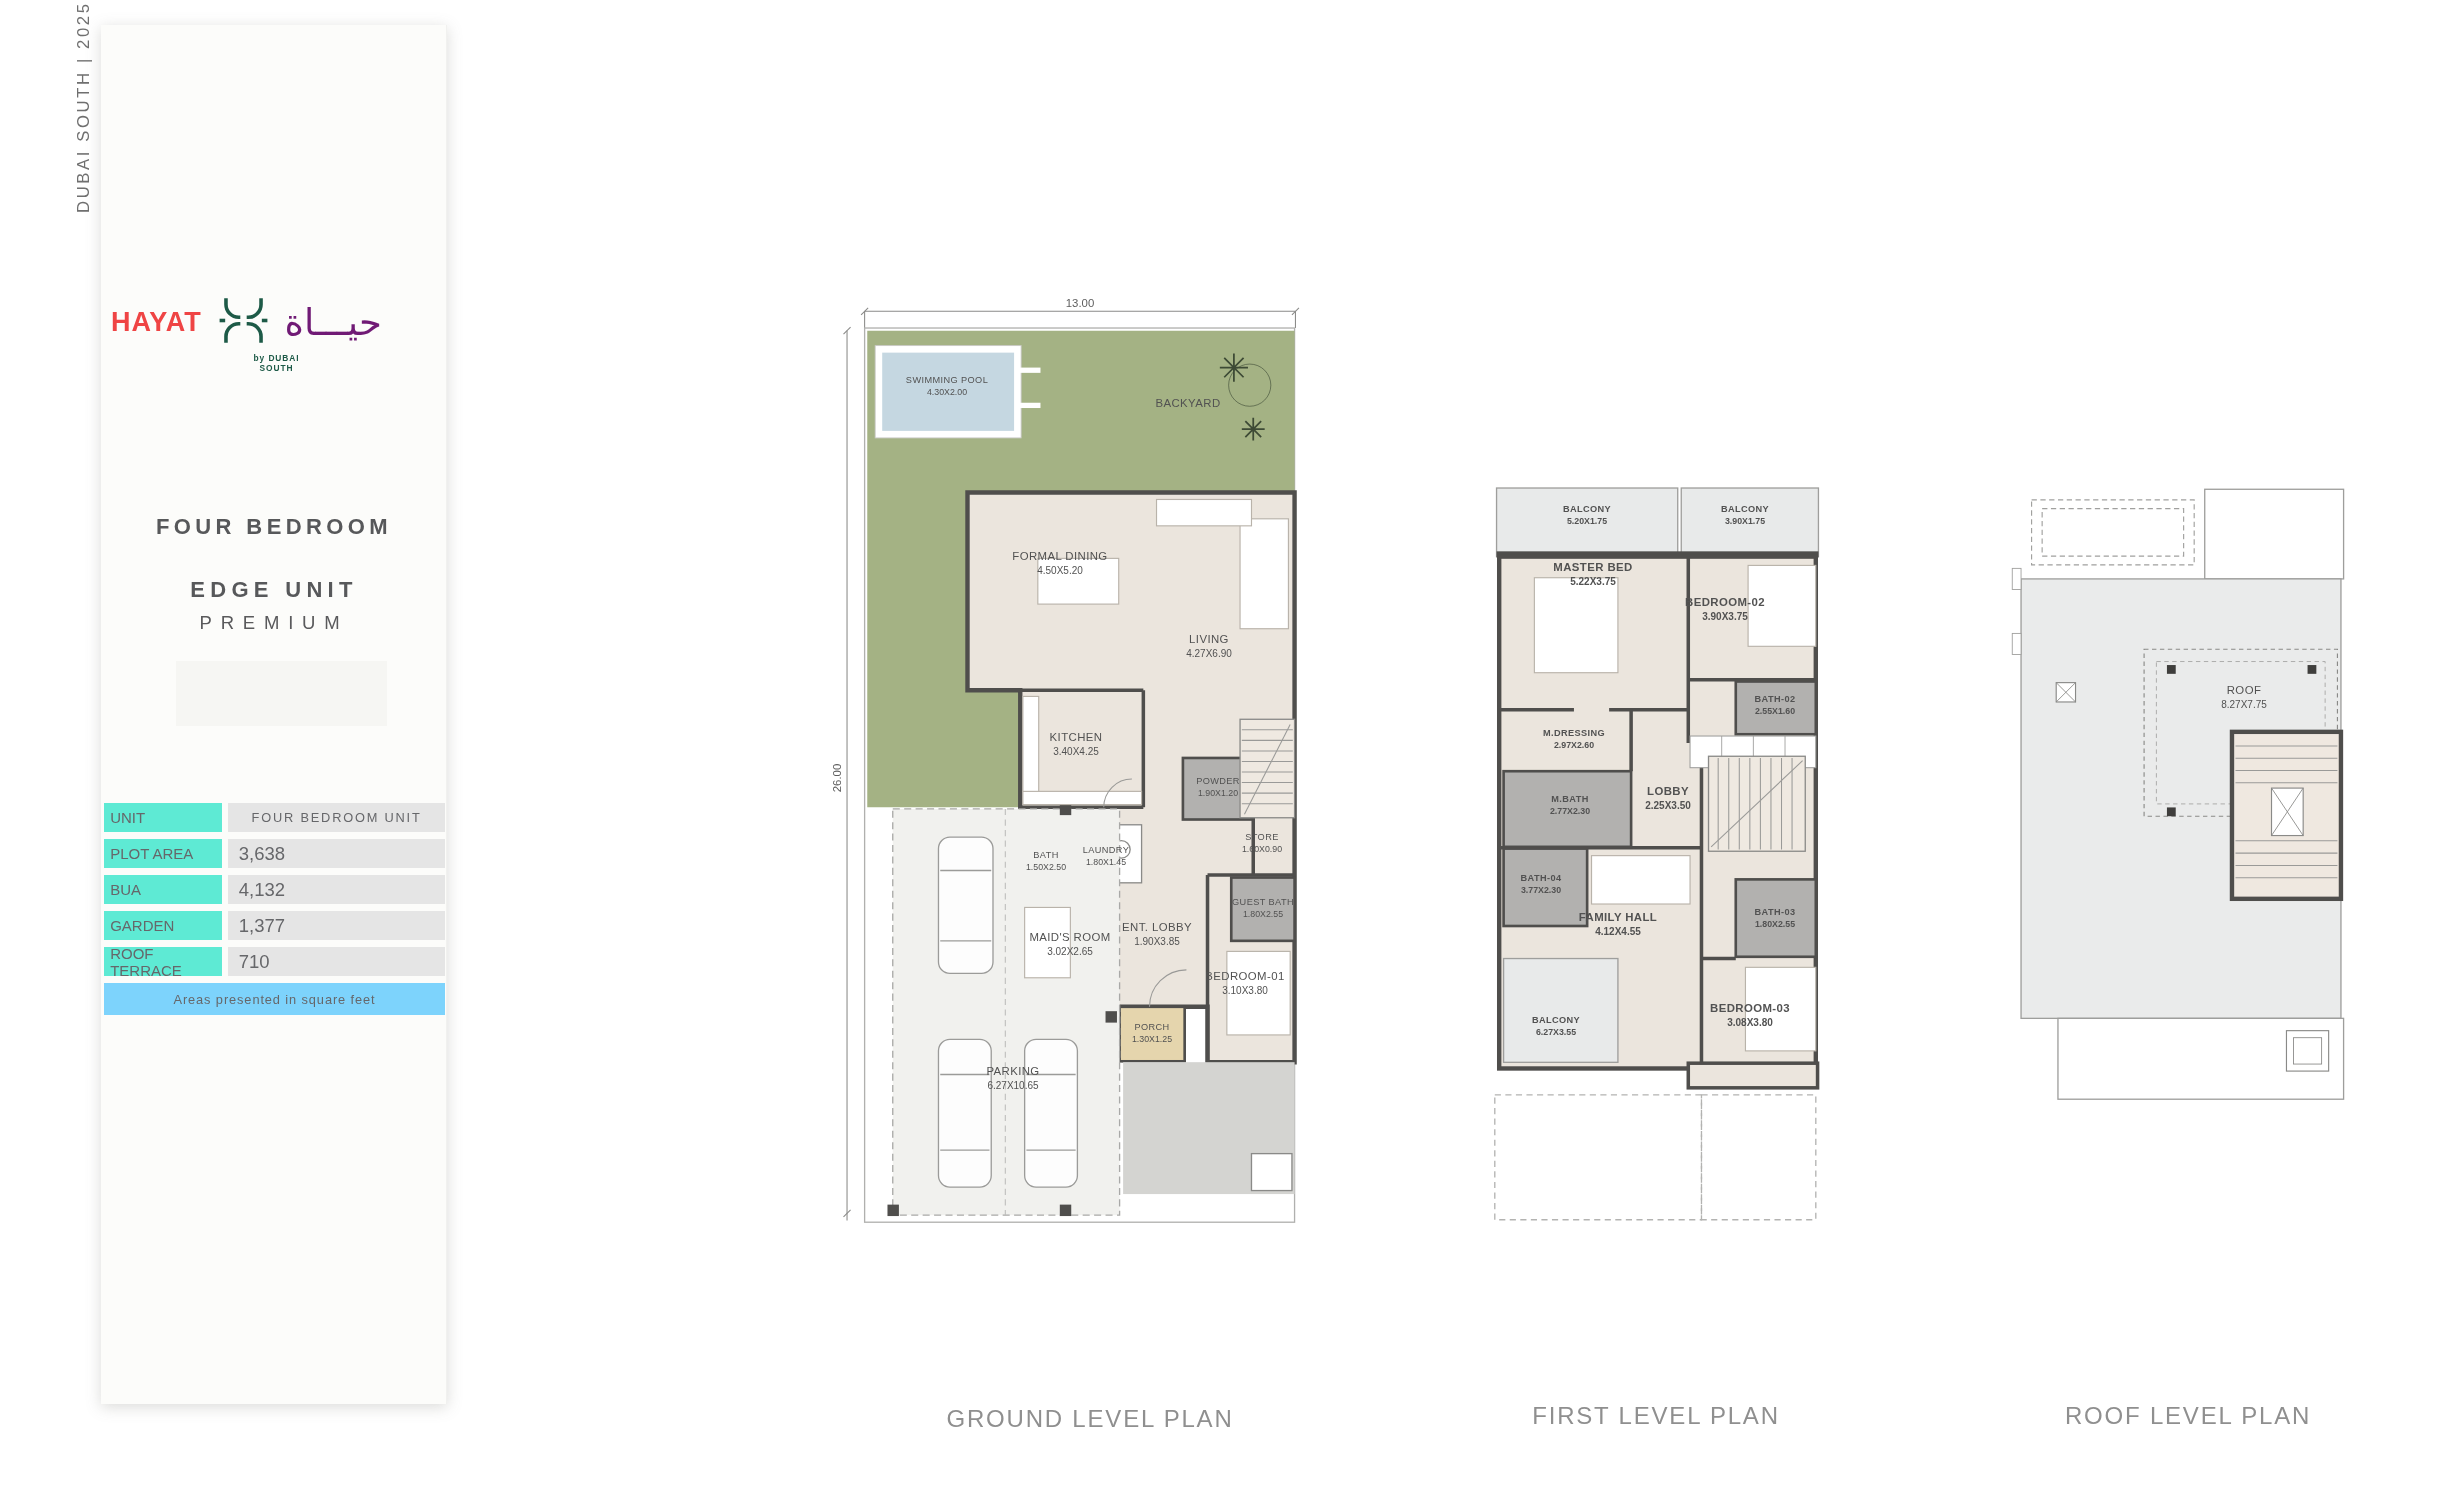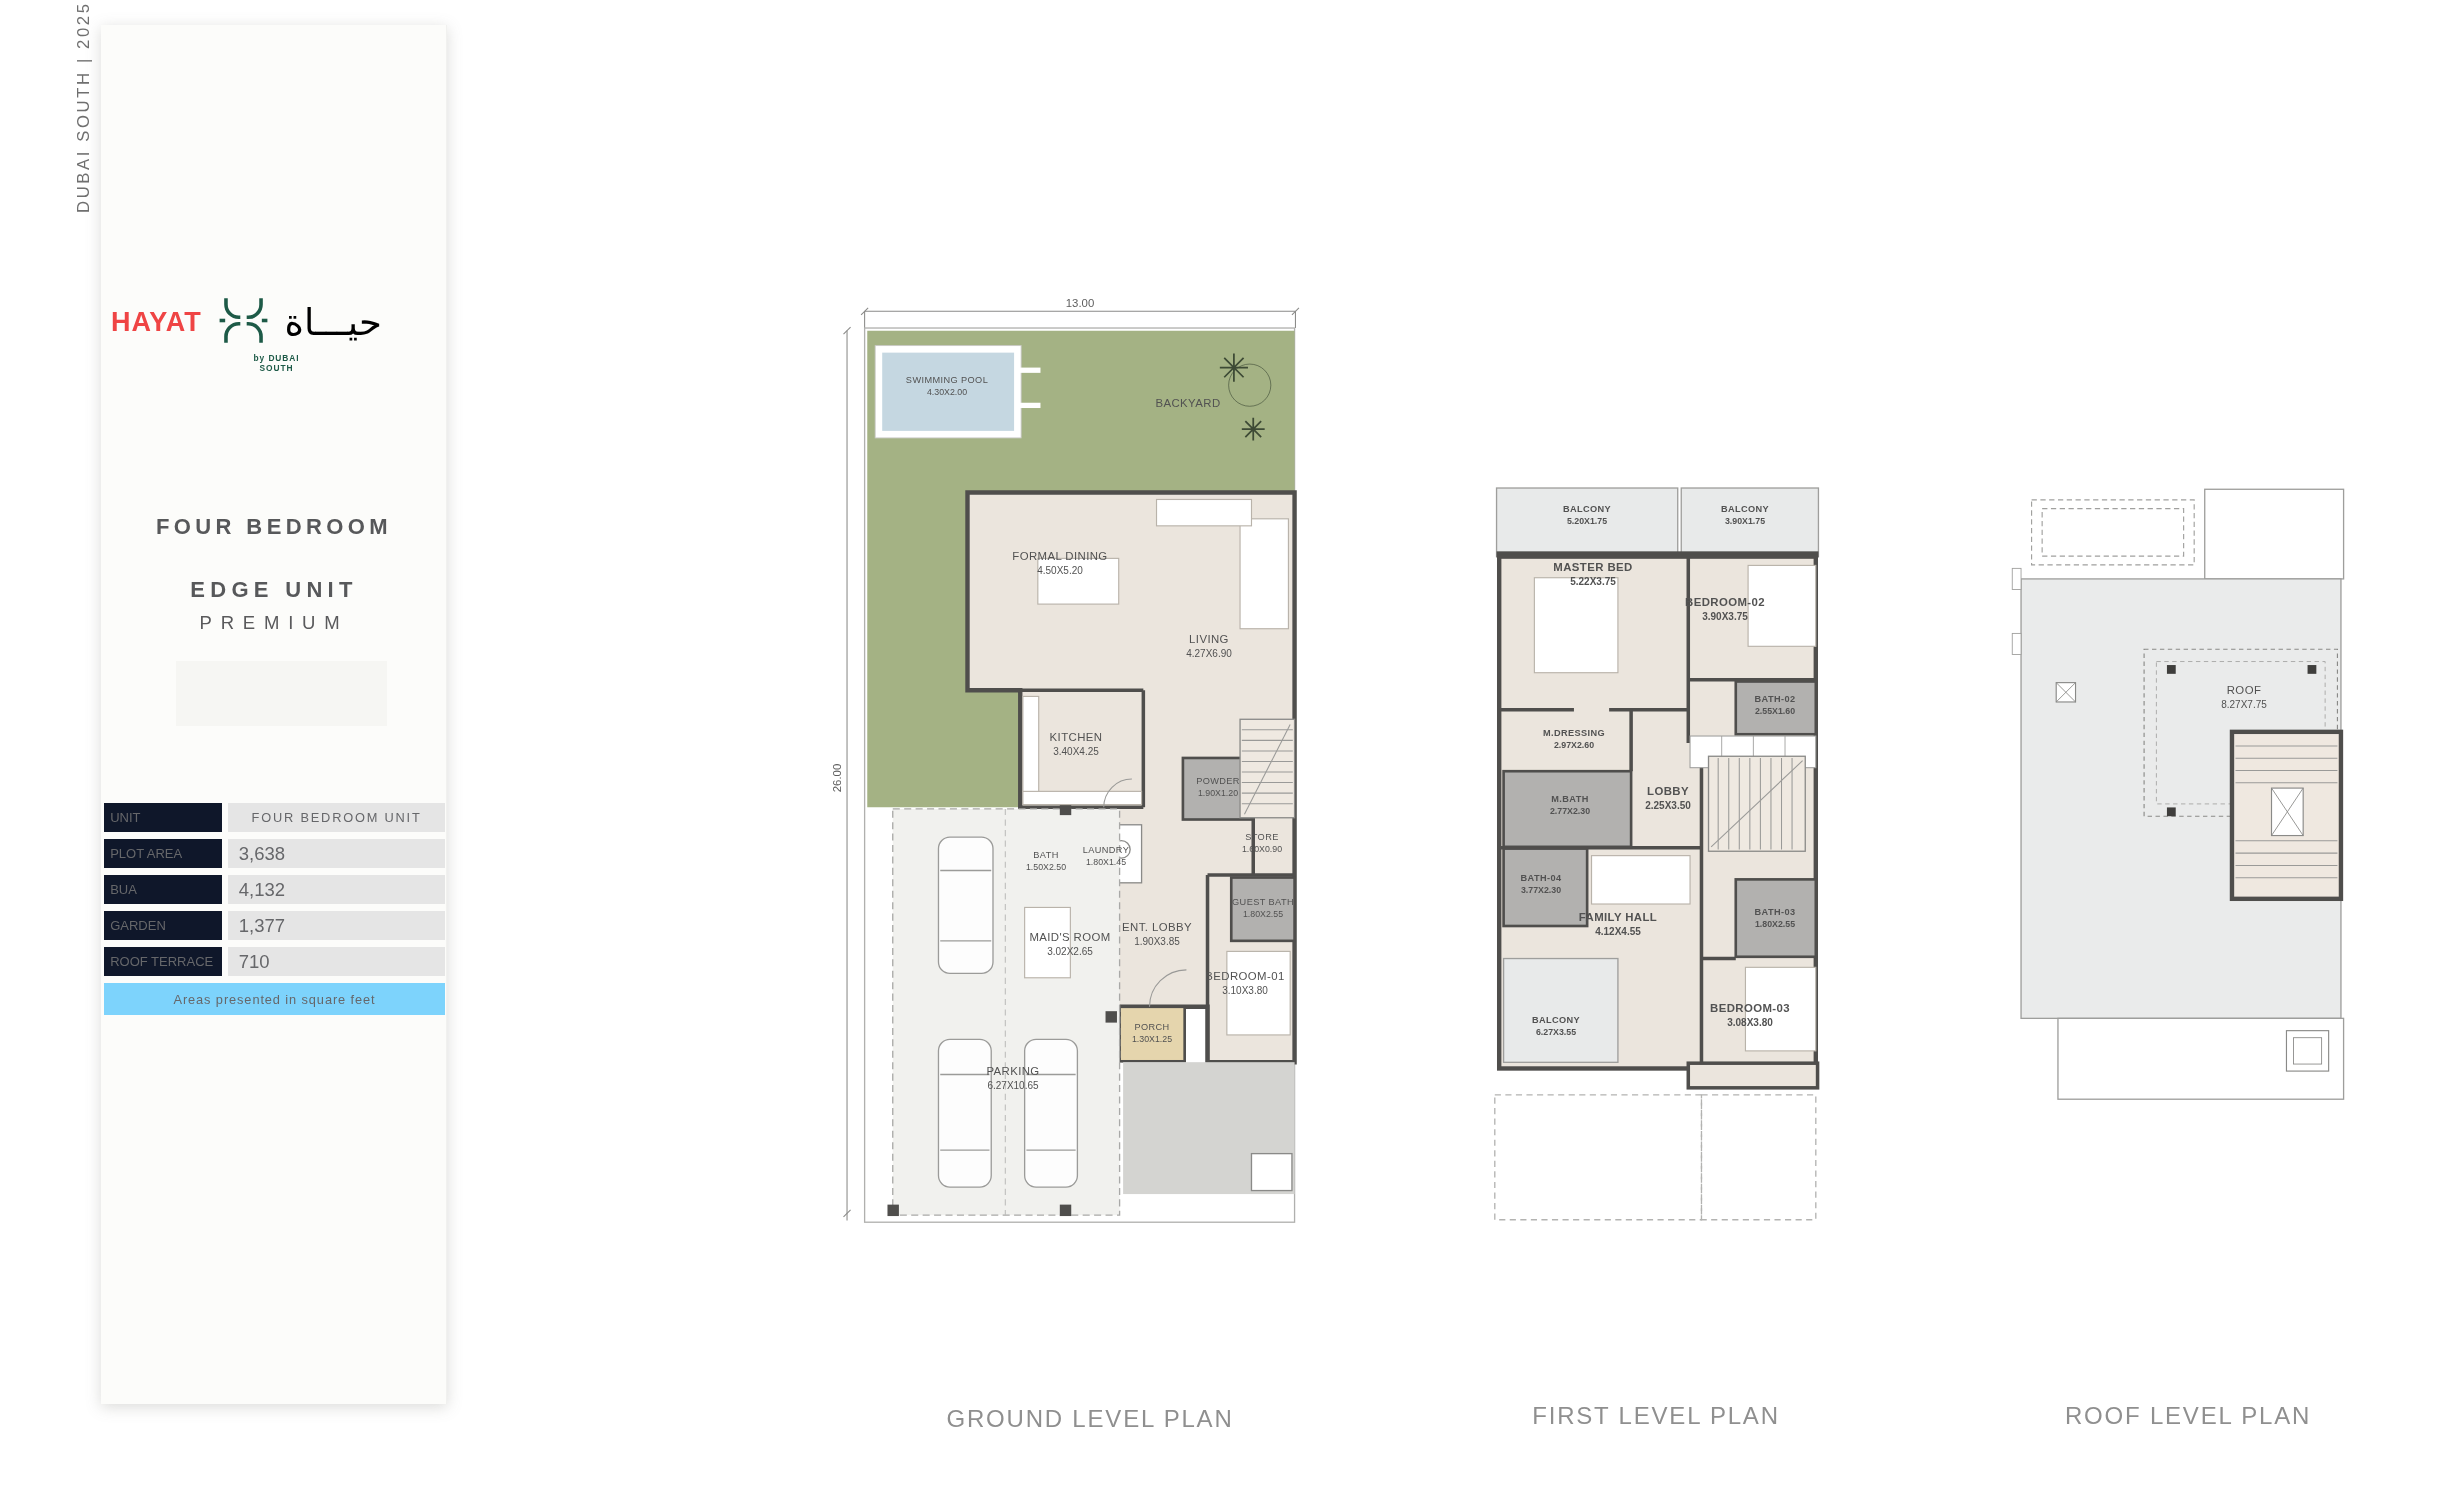--- a/index.html
+++ b/index.html
@@ -16,34 +16,34 @@
     background:#fcfcfa;
     box-shadow:0 2.6px 14px rgba(110,110,105,.25), inset -0.9px 0 0 #f0f0ee;
   }
   .edition{
     left:74px;top:37px;height:176px;
     writing-mode:vertical-rl;transform:rotate(180deg);
     font-size:16.7px;letter-spacing:2.6px;color:#6f6f6f;white-space:nowrap;
   }
   .logo-row{left:111px;top:287px;width:334px;height:70px;display:flex;align-items:center;gap:16px;}
   .logo-word{font-size:27px;font-weight:700;color:#ef4444;letter-spacing:0.9px;}
-  .logo-arabic{font-size:37px;color:#000000;line-height:1;}
+  .logo-arabic{font-size:37px;color:#701a75;line-height:1;}
   .byline{left:236px;top:353px;width:81px;text-align:center;font-size:8.4px;font-weight:700;
     color:#1d5a47;letter-spacing:0.9px;}
   .ttl1{left:101px;top:514px;width:346px;text-align:center;font-size:22px;font-weight:700;
     letter-spacing:4.4px;color:#57585a;}
   .ttl2{left:101px;top:577px;width:346px;text-align:center;font-size:22px;font-weight:700;
     letter-spacing:5.3px;color:#57585a;}
   .ttl3{left:101px;top:612px;width:346px;text-align:center;font-size:18.5px;font-weight:400;
     letter-spacing:8.8px;color:#5a5a5c;}
   .faintbox{left:176px;top:661px;width:211px;height:65px;background:#f6f6f3;}
   
   .spec{left:104px;top:803px;width:341px;}
   .spec .row{display:flex;margin-bottom:7px;}
-  .spec .lab{width:118px;height:29px;background:#0f172a;color:#66676a;font-size:13px;
+  .spec .lab{width:118px;height:29px;background:#5eead4;color:#66676a;font-size:15px;
     display:flex;align-items:center;padding-left:6.2px;box-sizing:border-box;}
   .spec .val{flex:1;height:29px;background:#e5e5e5;color:#66676a;font-size:18.5px;
     display:flex;align-items:center;padding-left:10.6px;margin-left:6.2px;box-sizing:border-box;}
   .spec .row.first .val{font-size:12.8px;letter-spacing:1.8px;justify-content:center;padding-left:0;}
   .spec .foot{height:32px;background:#7dd3fc;color:#66676a;font-size:12.8px;
     display:flex;align-items:center;justify-content:center;letter-spacing:0.9px;}
   
   .plan{position:absolute;}
   .plan svg{position:absolute;left:0;top:0;}
   .rlabel{position:absolute;transform:translate(-50%,-50%);text-align:center;

